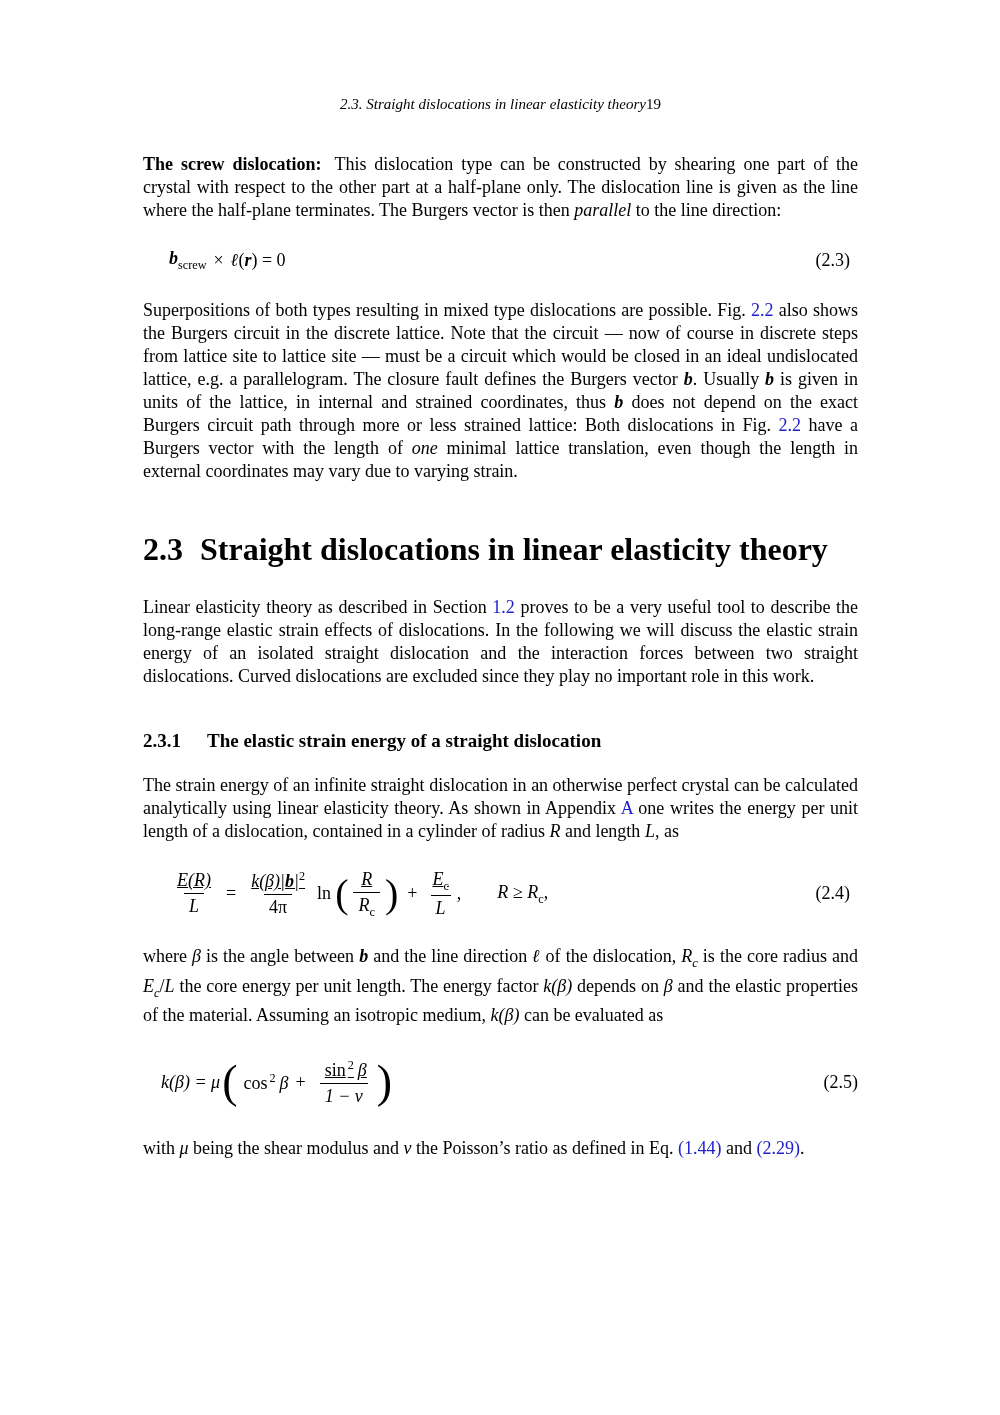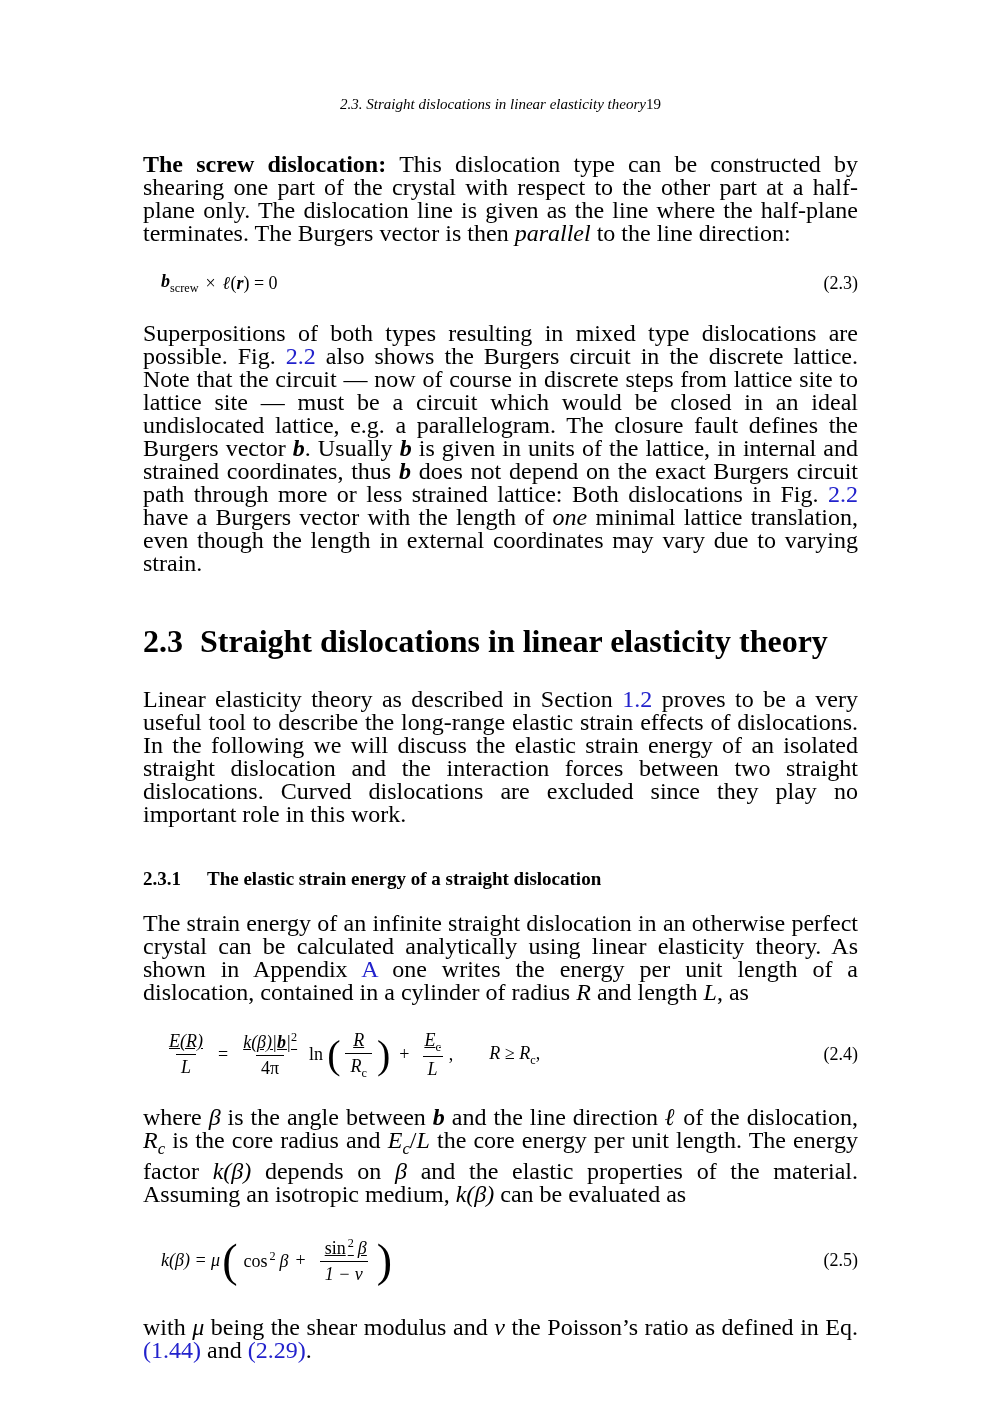--- a/index.html
+++ b/index.html
@@ -11,38 +11,38 @@
     font-family: "Liberation Serif", "DejaVu Serif", serif;
   }
   .page { padding: 96px 142px 0 143px; }
 
   
   .running-head { display: flex; justify-content: center; align-items: baseline;
     font-size: 15px; margin-bottom: 40px; }
   .rh-title { font-style: italic; }
 
   
-  .body-text { font-size: 24px; line-height: 23px; text-align: justify; }
+  .body-text { font-size: 18px; line-height: 23px; text-align: justify; }
   .para { margin: 0; }
   a.seg-link { color: var(--link); text-decoration: none; cursor: pointer; }
   .seg-lead { font-weight: bold; margin-right: 13px; }
   .seg-i { font-style: italic; }
   .seg-bi { font-weight: bold; font-style: italic; }
   sub.seg-sub { font-size: 70%; }
 
   
   .section-head { display: flex; align-items: baseline; font-size: 32px; font-weight: bold;
     margin: 48px 0 28px; }
   .sec-num { min-width: 57px; }
   .subsection-head { display: flex; align-items: flex-start; font-size: 19px; font-weight: bold;
     margin: 42px 0 22px; }
   .subsec-num { min-width: 64px; }
 
   
-  .equation { display: flex; align-items: center; margin: 26px 0; font-size: 18px; }
+  .equation { display: flex; align-items: center; margin: 26px 8px; font-size: 18px; }
   .equation.tall { margin: 30px 0; gap: 38px; }
   .eq-body { display: flex; align-items: center; margin-left: 18px; }
   .eq-number { margin-left: auto; }
   .mop { margin: 0 7px; }
   .mfun { margin: 0 2px 0 4px; font-style: normal; }
   .mvar { font-style: italic; }
   .bi { font-weight: bold; font-style: italic; }
   .mgroup { display: inline-block; }
   .frac { display: inline-flex; flex-direction: column; align-items: center; margin: 0 3px; }
   .frac .num { display: block; padding: 0 5px 2px; white-space: nowrap; text-decoration: underline; }

